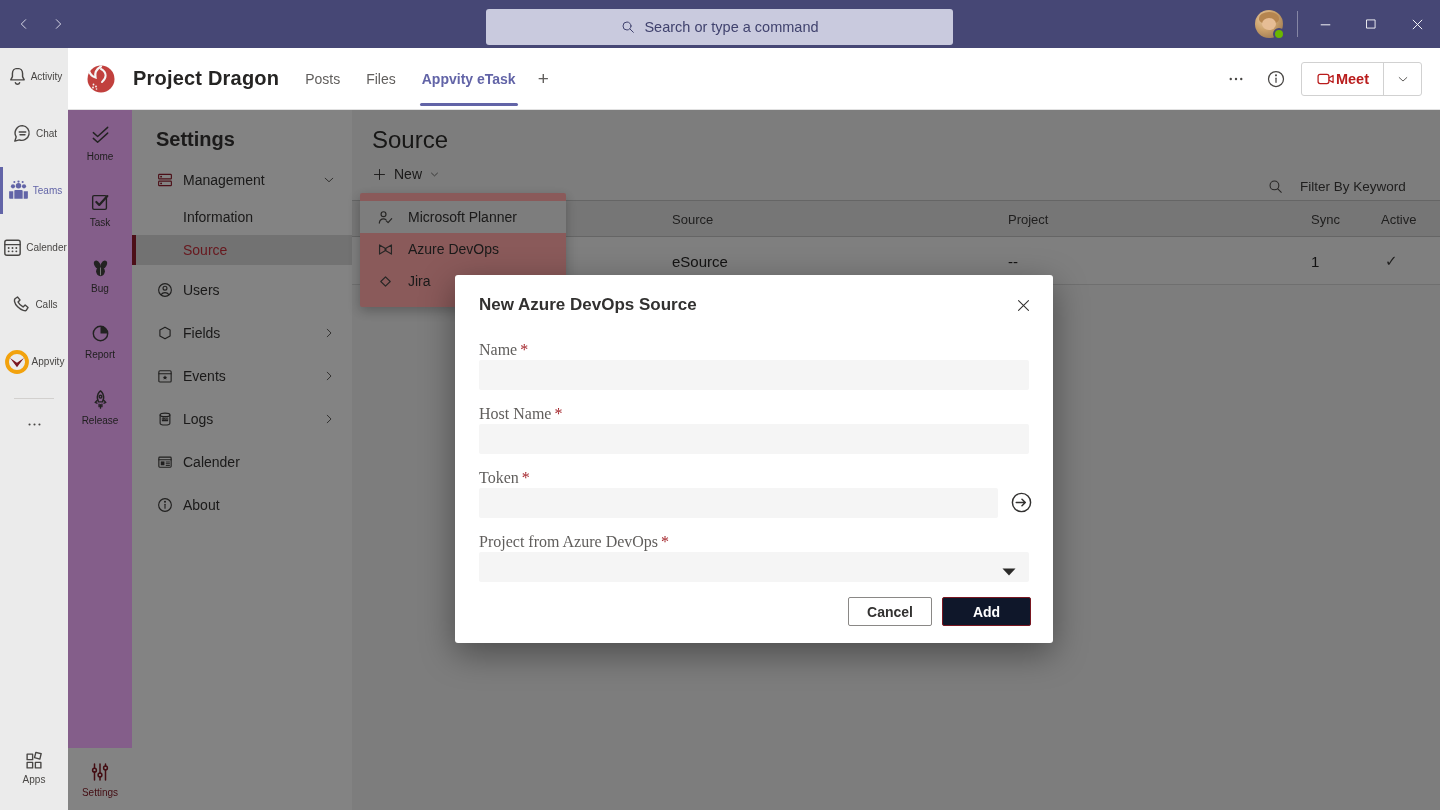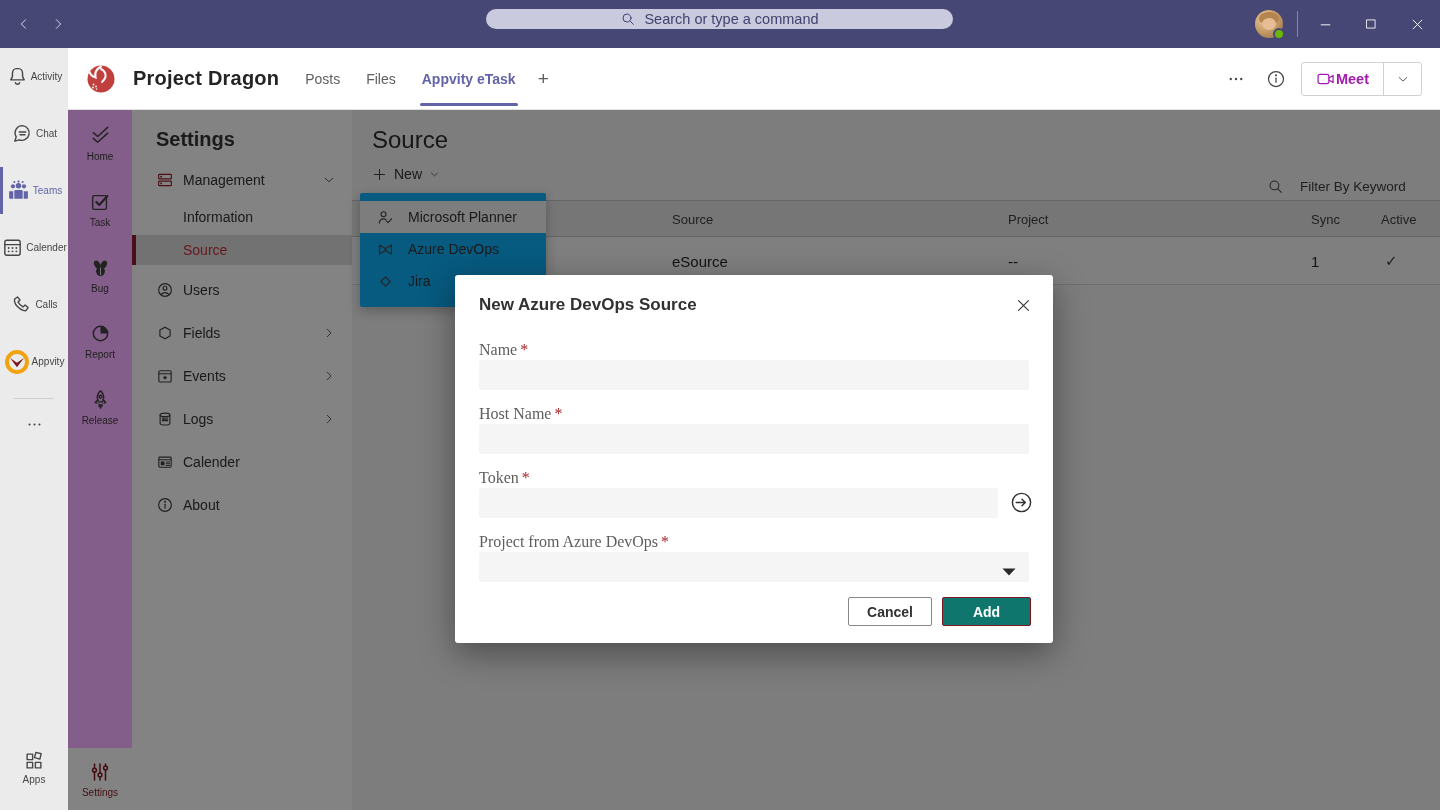--- a/index.html
+++ b/index.html
@@ -5,21 +5,21 @@
   * { margin:0; padding:0; box-sizing:border-box; }
   html,body { width:1440px; height:810px; overflow:hidden; }
   body { font-family:"Liberation Sans","DejaVu Sans",sans-serif; background:#e4e4e4; position:relative; color:#323130; }
   .ic { fill:none; stroke:currentColor; stroke-width:1.5; stroke-linecap:round; stroke-linejoin:round; display:block; }
   .ic.fill { fill:currentColor; stroke:none; }
 
   
   .titlebar { position:absolute; left:0; top:0; width:1440px; height:48px; background:#464775; z-index:60; }
   .nav-arrows { position:absolute; left:12px; top:0; height:48px; display:flex; align-items:center; gap:10px; color:#d5d5e4; }
   .nav-btn { width:24px; height:24px; display:flex; align-items:center; justify-content:center; cursor:pointer; }
-  .search-box { position:absolute; left:486px; top:9px; width:467px; height:20px; border-radius:11px; background:#c9cade; display:flex; align-items:center; justify-content:center; gap:8px; color:#40426e; cursor:text; }
+  .search-box { position:absolute; left:486px; top:9px; width:467px; height:36px; border-radius:3px; background:#c9cade; display:flex; align-items:center; justify-content:center; gap:8px; color:#40426e; cursor:text; }
   .search-box span { font-size:14.5px; }
   .titlebar-right { position:absolute; right:0; top:0; height:48px; display:flex; align-items:center; }
   .avatar { position:relative; width:28px; height:28px; border-radius:50%; background:radial-gradient(circle at 35% 30%, #e8c9a0 0%, #caa06a 45%, #8a6a48 100%); margin-right:14px; cursor:pointer; }
   .avatar::before { content:""; position:absolute; left:4px; top:2px; width:20px; height:12px; border-radius:50% 50% 40% 40%; background:#b5854f; }
   .avatar::after { content:""; position:absolute; left:7px; top:8px; width:14px; height:12px; border-radius:50%; background:#e6bd95; }
   .presence { position:absolute; right:-2px; bottom:-2px; width:12px; height:12px; border-radius:50%; background:#6bb700; border:2px solid #464775; z-index:2; }
   .tb-divider { width:1px; height:26px; background:rgba(255,255,255,.35); margin-right:4px; }
   .win-btn { width:46px; height:48px; display:flex; align-items:center; justify-content:center; color:#ffffff; cursor:pointer; }
 
   
@@ -27,21 +27,21 @@
   .team-logo { margin-left:17px; width:32px; height:32px; flex:none; }
   .team-name { margin-left:16px; font-size:20px; font-weight:bold; color:#252423; letter-spacing:.2px; }
   .tabs { display:flex; align-items:center; margin-left:26px; gap:26px; }
   .tab { font-size:14px; color:#605e5c; cursor:pointer; position:relative; padding:4px 0; }
   .tab.active { color:#6264a7; font-weight:bold; }
   .tab.active::after { content:""; position:absolute; left:-2px; right:-2px; bottom:-15px; height:3px; border-radius:2px; background:#6264a7; }
   .add-tab { margin-left:22px; font-size:19px; color:#605e5c; cursor:pointer; }
   .header-right { margin-left:auto; display:flex; align-items:center; margin-right:18px; gap:10px; }
   .hdr-icon { width:30px; height:30px; display:flex; align-items:center; justify-content:center; color:#484644; cursor:pointer; }
   .meet-btn { display:flex; align-items:stretch; border:1px solid #d1d1d1; border-radius:3px; height:34px; overflow:hidden; background:#fff; }
-  .meet-main { display:flex; align-items:center; padding:0 14px; cursor:pointer; color:#a21caf; }
+  .meet-main { display:flex; align-items:center; padding:0 14px; cursor:pointer; color:#b91c1c; }
   .meet-main span { font-size:14.5px; font-weight:bold; }
   .meet-caret { display:flex; align-items:center; justify-content:center; width:38px; border-left:1px solid #d1d1d1; cursor:pointer; color:#484644; }
 
   
   .rail { position:absolute; left:0; top:48px; width:68px; height:762px; background:#ebebeb; z-index:55; }
   .rail-item { position:relative; height:57px; display:flex; flex-direction:row; align-items:center; justify-content:center; gap:2px; color:#484644; cursor:pointer; }
   .rail-item .lbl { font-size:10px; color:#484644; }
   .rail-item.selected { color:#6264a7; }
   .rail-item.selected .lbl { color:#6264a7; }
   .rail-item.selected::before { content:""; position:absolute; left:0; top:5px; bottom:5px; width:3px; background:#6264a7; }
@@ -74,41 +74,41 @@
   .filter { position:absolute; right:22px; top:68px; display:flex; align-items:center; gap:16px; color:#484644; }
   .filter input { border:none; outline:none; background:transparent; border-bottom:1px solid rgba(0,0,0,.0); font-size:13.5px; color:#3b3a39; width:118px; font-family:inherit; }
   .filter input::placeholder { color:#3b3a39; opacity:1; }
   .table { position:absolute; left:0; right:0; top:90px; }
   .thead { position:relative; height:37px; background:#d8d8d8; border-top:1px solid rgba(0,0,0,.14); border-bottom:1px solid rgba(0,0,0,.14); font-size:13px; color:#3b3a39; }
   .trow { position:relative; height:48px; background:#e7e7e7; border-bottom:1px solid rgba(0,0,0,.12); font-size:15px; color:#252423; cursor:pointer; }
   .cell { position:absolute; top:50%; transform:translateY(-50%); }
   .c-source { left:320px; } .c-project { left:656px; } .c-sync { left:959px; } .c-active { left:1029px; }
 
   
-  .new-menu { position:absolute; left:360px; top:193px; width:186px; background:#0ea5e9; border-radius:2px; box-shadow:0 4px 12px rgba(0,0,0,.25); padding:8px 0 10px; z-index:20; }
+  .new-menu { position:absolute; left:360px; top:193px; width:206px; background:#fca5a5; border-radius:2px; box-shadow:0 4px 12px rgba(0,0,0,.25); padding:8px 0 10px; z-index:20; }
   .nm-item { height:32px; display:flex; align-items:center; gap:13px; padding-left:16px; font-size:14px; color:#323130; cursor:pointer; }
   .nm-item .nm-ic { width:19px; height:19px; color:#484644; flex:none; }
   .nm-item.hover { background:#e3e3e3; }
 
   
   .overlay { position:absolute; left:68px; top:110px; right:0; bottom:0; background:rgba(0,0,0,.45); z-index:40; }
 
   
   .modal { position:absolute; left:455px; top:275px; width:598px; height:368px; background:#ffffff; border-radius:3px; box-shadow:0 10px 34px rgba(0,0,0,.4); z-index:70; }
   .modal-title { position:absolute; left:24px; top:20px; font-size:17px; font-weight:bold; color:#323130; }
   .modal-close { position:absolute; right:18px; top:18px; width:24px; height:24px; display:flex; align-items:center; justify-content:center; color:#323130; cursor:pointer; }
   .field-label { position:absolute; left:24px; font-size:16px; color:#605e5c;font-family:Liberation Serif, serif; }
   .req { color:#a4262c; margin-left:3px; }
   .field-input { position:absolute; left:24px; height:30px; background:#f5f5f5; border:none; outline:none; border-radius:2px; font-size:14px; padding:0 10px; font-family:inherit; color:#323130; }
   .token-icon { position:absolute; left:555px; top:216px; width:23px; height:23px; color:#323130; cursor:pointer; }
   .select-field { position:absolute; left:24px; top:277px; width:550px; height:30px; background:#f5f5f5; border-radius:2px; cursor:pointer; }
   .select-caret { position:absolute; right:12px; top:11px; color:#2b2a29; }
   .btn { position:absolute; top:322px; height:29px; border-radius:2px; font-size:14px; font-weight:bold; display:flex; align-items:center; justify-content:center; cursor:pointer; font-family:inherit; }
   .btn-cancel { left:393px; width:84px; background:#ffffff; border:1px solid #8a8886; color:#323130; }
-  .btn-add { left:487px; width:89px; background:#0f766e; border:1px solid #7a1721; color:#ffffff; }
+  .btn-add { left:487px; width:89px; background:#0f172a; border:1px solid #7a1721; color:#ffffff; }
 </style>
 </head>
 <body>
 
 <div class="titlebar">
   <div class="nav-arrows">
     <div class="nav-btn">
       <svg class="ic" width="16" height="16" viewBox="0 0 24 24">
           <path d="M14.5 5.5L8 12l6.5 6.5"></path>
         </svg>

